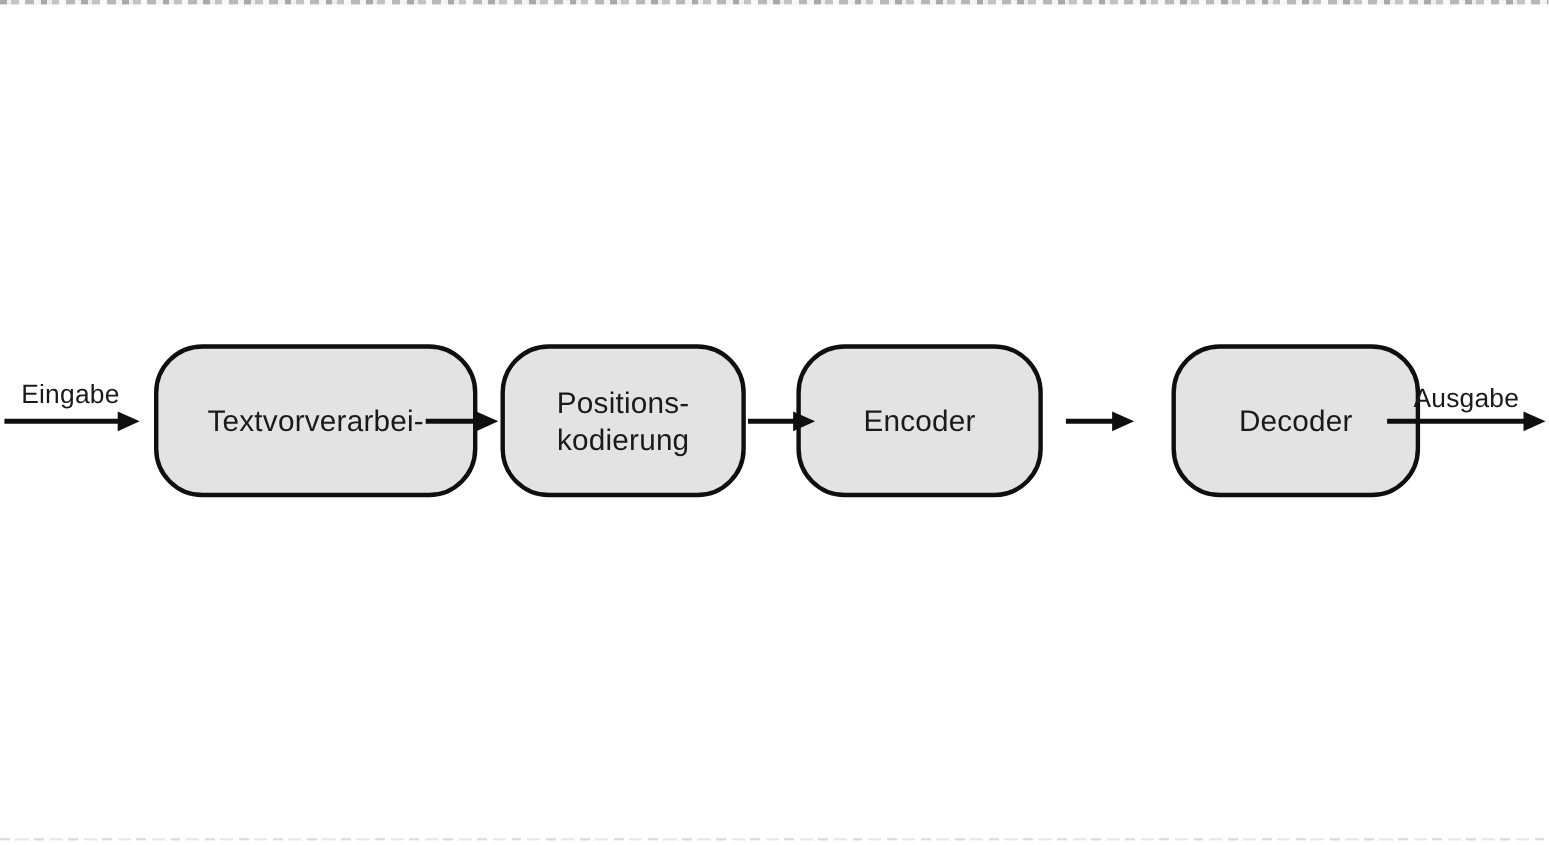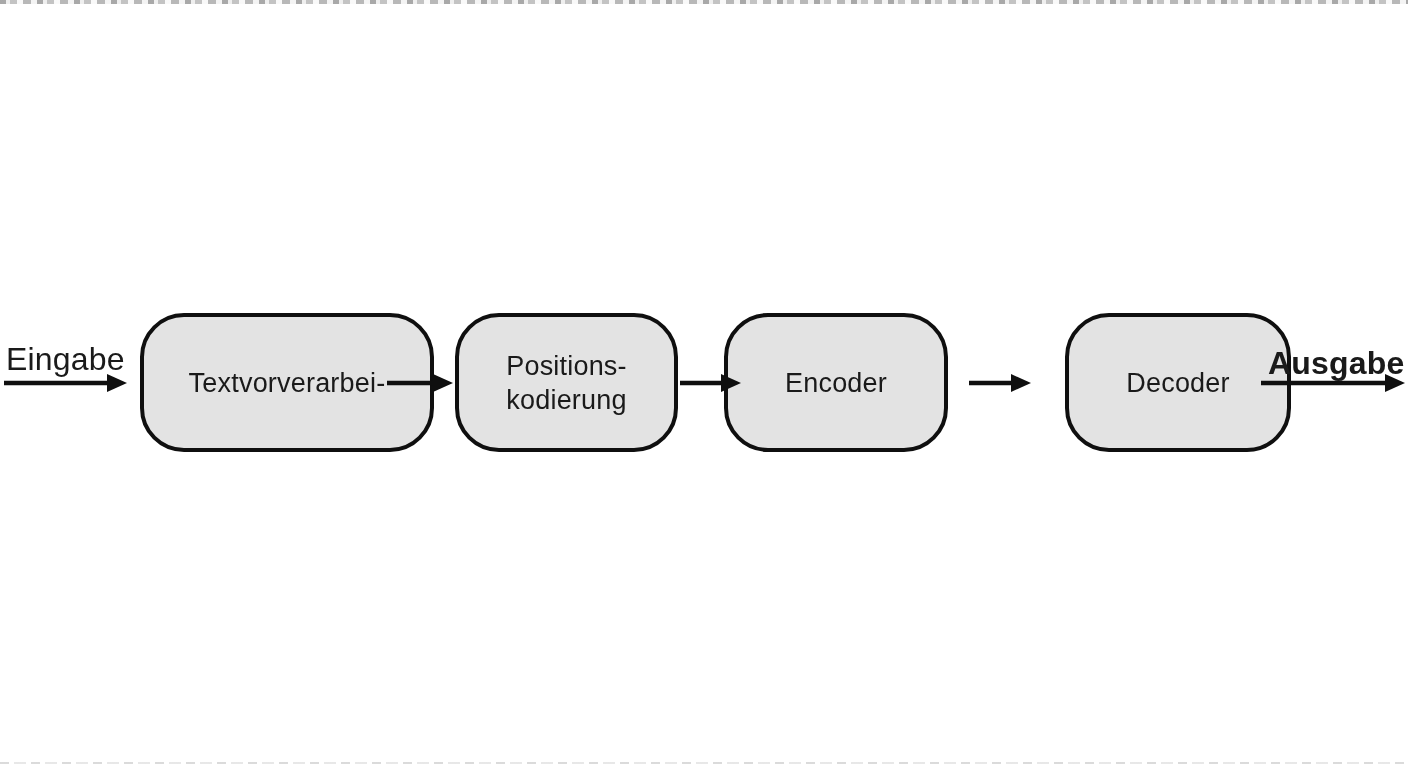--- a/index.html
+++ b/index.html
@@ -61,27 +61,27 @@
     letter-spacing: .2px;
   }
   .node.n1 { left: 140px;  width: 294px; justify-content: center; }
   .node.n2 { left: 455px;  width: 223px; text-align: center; }
   .node.n3 { left: 724px;  width: 224px; }
   .node.n4 { left: 1033px; width: 226px; margin-left: 32px; }
   
   .flow-label {
     position: absolute;
     color: var(--text, #1a1a1a);
-    font-size: 32px;
+    font-size: 24px;
     line-height: 30px;
     text-align: center;
     letter-spacing: .2px;
   }
   .flow-label.in  { left: 6px;    top: 344px; width: 116px; }
-  .flow-label.out { left: 1268px; top: 348px; width: 130px; font-weight: bold; }
+  .flow-label.out { left: 1268px; top: 348px; width: 130px; }
   
   svg.arrows {
     position: absolute;
     top: 0; left: 0;
     width: 1408px;
     height: 768px;
     color: var(--arrow, #0f0f0f);
     pointer-events: none;
   }
   svg.arrows line { stroke: currentColor; stroke-width: 4.5; }

